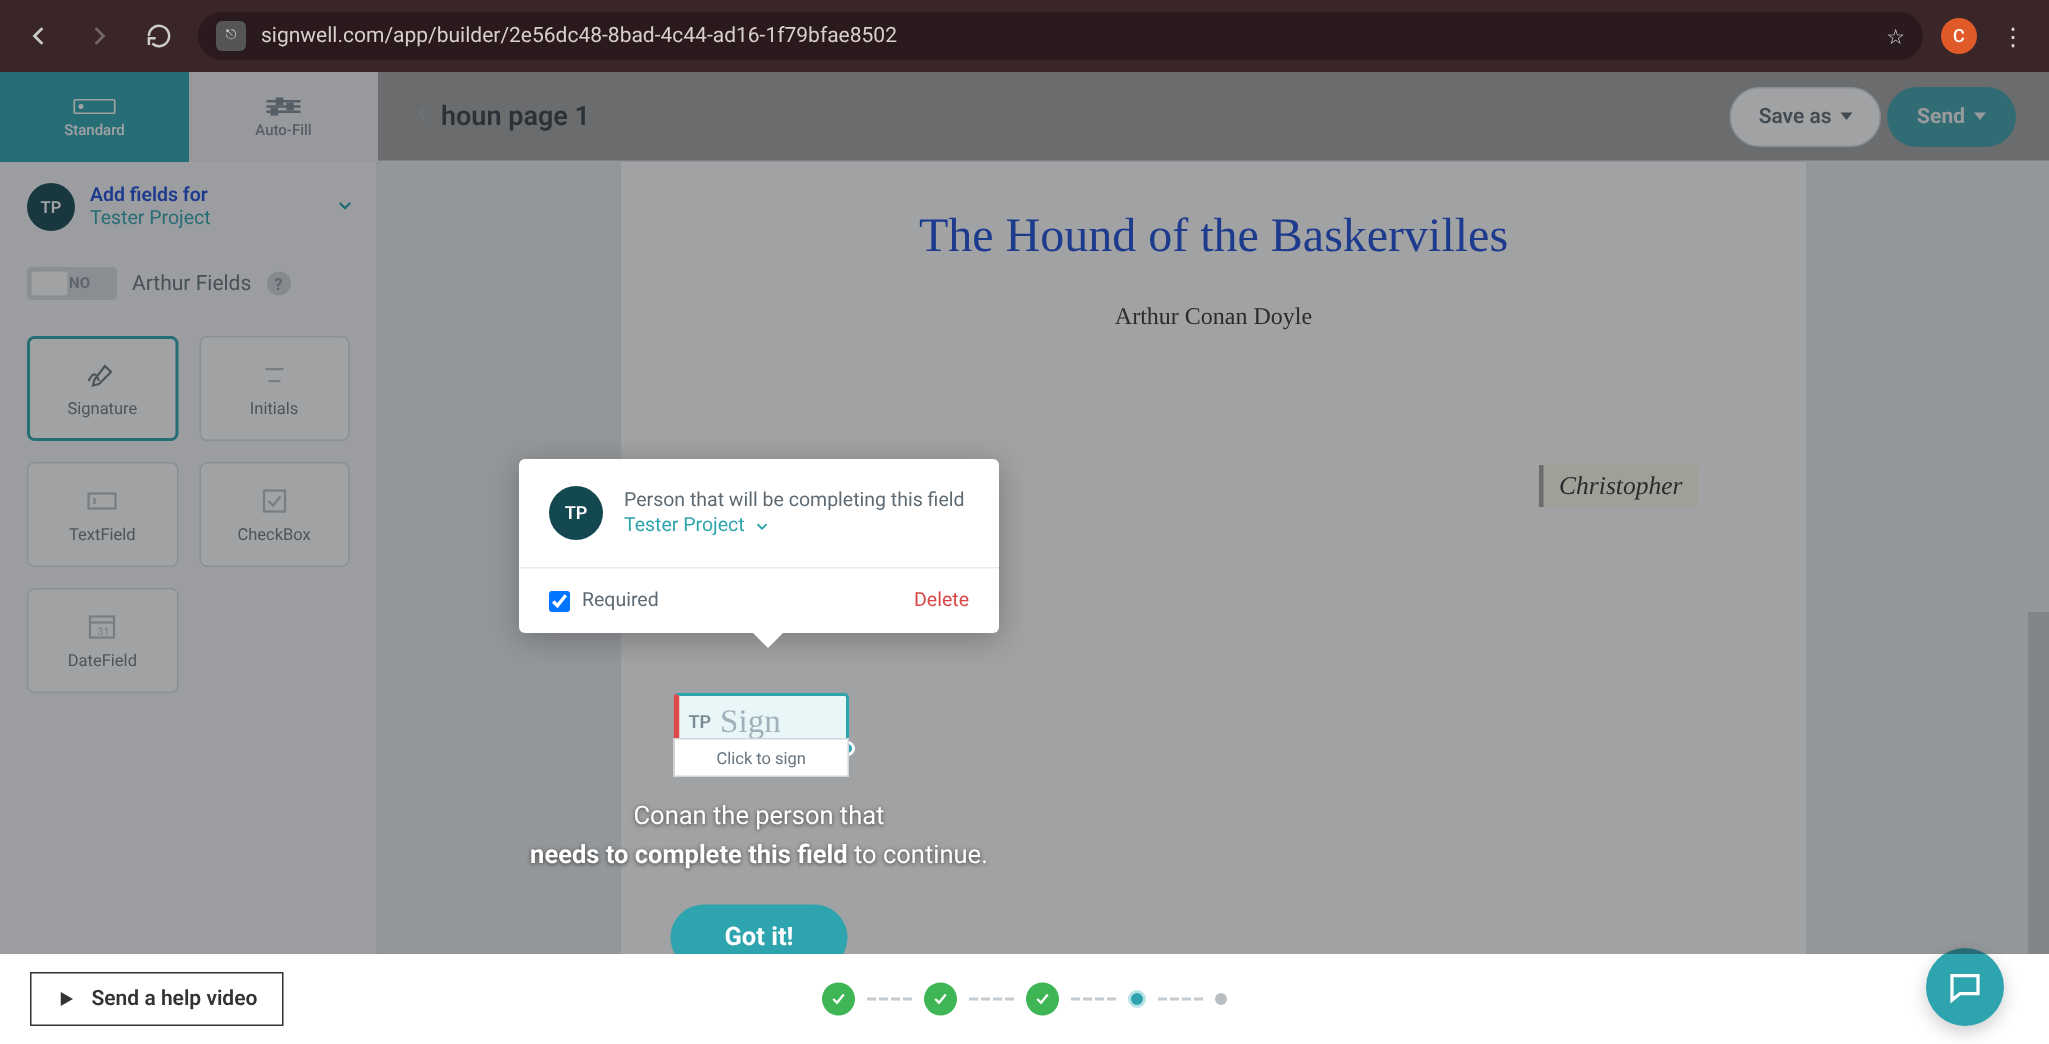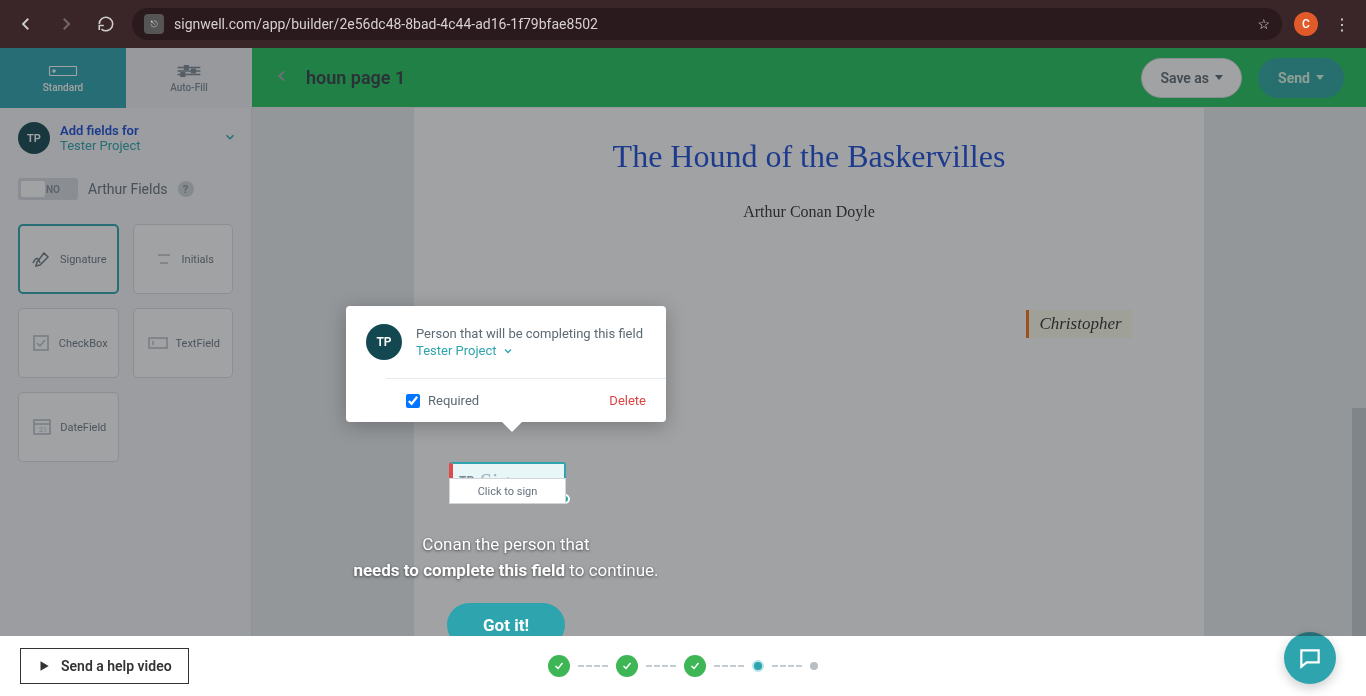--- a/index.html
+++ b/index.html
@@ -36,59 +36,59 @@
 .signer-text .line2 { color: #2ea4ae; }
 .chev { color: #2ea4ae; }
 .suggest-row { display: flex; align-items: center; gap: 10px; padding: 10px 18px 20px; }
 .toggle { width: 60px; height: 22px; background: #d7dde1; border-radius: 3px; display: flex; align-items: center; position: relative; }
 .toggle-knob { width: 24px; height: 16px; background: #fff; border-radius: 2px; margin-left: 3px; }
 .toggle-label { position: absolute; right: 18px; font-size: 10px; font-weight: 700; color: #8a959d; }
 .suggest-text { font-size: 14px; color: #66727d; }
 .help-circle { width: 16px; height: 16px; border-radius: 8px; background: #cfd6da; color: #8a959d; display: flex; align-items: center; justify-content: center; font-size: 11px; font-weight: 700; }
 
 .field-grid { display: grid; grid-template-columns: 1fr 1fr; gap: 14px; padding: 4px 18px; }
-.field-card { height: 70px; background: #fff; border: 1px solid #d9dfe3; border-radius: 5px; display: flex; flex-direction: row; align-items: center; justify-content: center; gap: 6px; cursor: pointer; }
+.field-card { height: 70px; background: #fff; border: 1px solid #d9dfe3; border-radius: 5px; display: flex; flex-direction: column; align-items: center; justify-content: center; gap: 6px; cursor: pointer; }
 .field-card.active { border: 2px solid #2ea4ae; }
 .field-card svg { width: 24px; height: 20px; color: #b6bfc6; }
 .field-card.active svg { color: #6c7a84; }
 .field-card-label { font-size: 11px; color: #6c7a84; }
 
 
 .content { flex: 1; display: flex; flex-direction: column; position: relative; }
-.topbar { height: 60px; background: #22c55e; border-bottom: 1px solid #e8ebed; display: flex; align-items: center; padding: 0 22px; gap: 16px; }
+.topbar { height: 60px; background: #a3a3a3; border-bottom: 1px solid #e8ebed; display: flex; align-items: center; padding: 0 22px; gap: 4px; }
 .back-chev { color: #a0abb3; cursor: pointer; }
 .doc-title { font-size: 18px; font-weight: 600; color: #353e44; }
 .spacer { flex: 1; }
 .btn-outline { height: 40px; padding: 0 18px; background: #fff; border: 1px solid #d6dce0; border-radius: 20px; font-size: 14px; color: #5d6a73; font-weight: 600; cursor: pointer; display: flex; align-items: center; gap: 6px; }
 .btn-primary { height: 40px; padding: 0 20px; background: #2ea4ae; border: none; border-radius: 20px; font-size: 14px; color: #fff; font-weight: 700; cursor: pointer; display: flex; align-items: center; gap: 6px; opacity: 0.85; }
 .caret { width: 0; height: 0; border-left: 4px solid transparent; border-right: 4px solid transparent; border-top: 5px solid currentColor; }
 
 .doc-area { flex: 1; background: #e9ecee; display: flex; justify-content: center; overflow: hidden; position: relative; }
 .page { width: 790px; background: #fff; margin-top: 0; padding: 30px 60px; position: relative; }
 .page h1 { font-family: Georgia, serif; font-weight: 400; font-size: 32px; text-align: center; color: #1d4ed8; margin-top: 0; }
 .page .author { font-family: Georgia, serif; text-align: center; font-size: 16px; color: #333; margin-top: 28px; }
 
-.existing-sig { position: absolute; top: 202px; right: 72px; width: 106px; height: 28px; background: #fbfbe9; border-left: 3px solid #f97316; display: flex; align-items: center; justify-content: center; font-family: 'Brush Script MT', cursive; font-size: 17px; font-style: italic; color: #333; }
+.existing-sig { position: absolute; top: 202px; right: 72px; width: 106px; height: 28px; background: #fbfbe9; border-left: 3px solid #a3a3a3; display: flex; align-items: center; justify-content: center; font-family: 'Brush Script MT', cursive; font-size: 17px; font-style: italic; color: #333; }
 
 
 .sig-field { position: absolute; top: 414px; left: 449px; width: 117px; height: 38px; background: #e8f6f8; border: 2px solid #2ea4ae; border-left: 4px solid #e04a4a; border-radius: 3px; display: flex; align-items: center; padding: 0 6px; gap: 6px; z-index: 20; }
 .sig-field .tp { font-size: 12px; color: #7a8a93; font-weight: 600; }
 .sig-field .sign { font-size: 22px; color: #9fb1ba; font-family: Georgia, serif; }
 .sig-resize { position: absolute; bottom: -6px; right: -6px; width: 10px; height: 10px; background: #2ea4ae; border: 2px solid #fff; border-radius: 5px; }
-.click-to-sign { position: absolute; top: 430px; left: 449px; width: 117px; height: 26px; background: #fff; border: 1px solid #d0d6da; display: flex; align-items: center; justify-content: center; font-size: 11px; color: #66727d; z-index: 20; }
+.click-to-sign { position: absolute; top: 444px; left: 449px; width: 117px; height: 26px; background: #fff; border: 1px solid #d0d6da; display: flex; align-items: center; justify-content: center; font-size: 11px; color: #66727d; z-index: 20; }
 
 
 .popover { position: absolute; top: 258px; left: 346px; width: 320px; background: #fff; border-radius: 4px; box-shadow: 0 4px 20px rgba(0,0,0,0.25); z-index: 30; }
 .popover::after { content: ''; position: absolute; bottom: -10px; left: 156px; width: 0; height: 0; border-left: 10px solid transparent; border-right: 10px solid transparent; border-top: 10px solid #fff; }
 .popover-top { display: flex; align-items: center; gap: 14px; padding: 18px 20px; }
 .popover .avatar2 { width: 36px; height: 36px; border-radius: 18px; background: #134851; color: #fff; display: flex; align-items: center; justify-content: center; font-size: 12px; font-weight: 600; }
 .popover-text { font-size: 13px; }
 .popover-text .l1 { color: #5d6a73; }
 .popover-text .l2 { color: #2ea4ae; display: flex; align-items: center; gap: 6px; margin-top: 2px; cursor: pointer; }
-.popover-bottom { border-top: 1px solid #e8ebed; padding: 14px 20px; display: flex; align-items: center; justify-content: space-between; margin-left: 40px; }
+.popover-bottom { border-top: 1px solid #e8ebed; padding: 14px 20px; display: flex; align-items: center; justify-content: space-between; }
 .req { display: flex; align-items: center; gap: 8px; font-size: 13px; color: #5d6a73; }
 .req input { width: 14px; height: 14px; }
 .delete-link { color: #d94545; font-size: 13px; cursor: pointer; }
 
 
 .backdrop { position: absolute; inset: 0; background: rgba(30,34,38,0.42); z-index: 10; pointer-events: none; }
 .tutorial { position: absolute; top: 484px; left: 340px; width: 332px; text-align: center; color: #fff; z-index: 25; }
 .tutorial p { font-size: 17px; line-height: 1.5; text-shadow: 0 1px 3px rgba(0,0,0,0.6); }
 .tutorial strong { font-weight: 700; }
 .got-it { margin-top: 20px; padding: 12px 36px; background: #2ea4ae; border: none; border-radius: 25px; color: #fff; font-size: 17px; font-weight: 700; cursor: pointer; }
@@ -191,31 +191,31 @@
         </div>
         <div class="field-card">
           <svg viewBox="0 0 24 20" fill="none" stroke="currentColor" stroke-width="1.5">
               <line x1="6" y1="6" x2="18" y2="6"></line>
               <line x1="8" y1="14" x2="16" y2="14"></line>
             </svg>
           <span class="field-card-label">Initials</span>
         </div>
         <div class="field-card">
           <svg viewBox="0 0 24 20" fill="none" stroke="currentColor" stroke-width="1.5">
+              <rect x="3" y="5" width="18" height="10"></rect>
+              <line x1="7" y1="8" x2="7" y2="12"></line>
+            </svg>
+          <span class="field-card-label">TextField</span>
+        </div>
+        <div class="field-card">
+          <svg viewBox="0 0 24 20" fill="none" stroke="currentColor" stroke-width="1.5">
               <rect x="5" y="3" width="14" height="14"></rect>
               <path d="M8 10l3 3 5-6"></path>
             </svg>
           <span class="field-card-label">CheckBox</span>
-        </div>
-        <div class="field-card">
-          <svg viewBox="0 0 24 20" fill="none" stroke="currentColor" stroke-width="1.5">
-              <rect x="3" y="5" width="18" height="10"></rect>
-              <line x1="7" y1="8" x2="7" y2="12"></line>
-            </svg>
-          <span class="field-card-label">TextField</span>
         </div>
         <div class="field-card">
           <svg viewBox="0 0 24 20" fill="none" stroke="currentColor" stroke-width="1.5">
               <rect x="4" y="3" width="16" height="14"></rect>
               <line x1="4" y1="7" x2="20" y2="7"></line>
               <text x="9" y="15" font-size="7" fill="currentColor" stroke="none">31</text>
             </svg>
           <span class="field-card-label">DateField</span>
         </div>
       </div>

